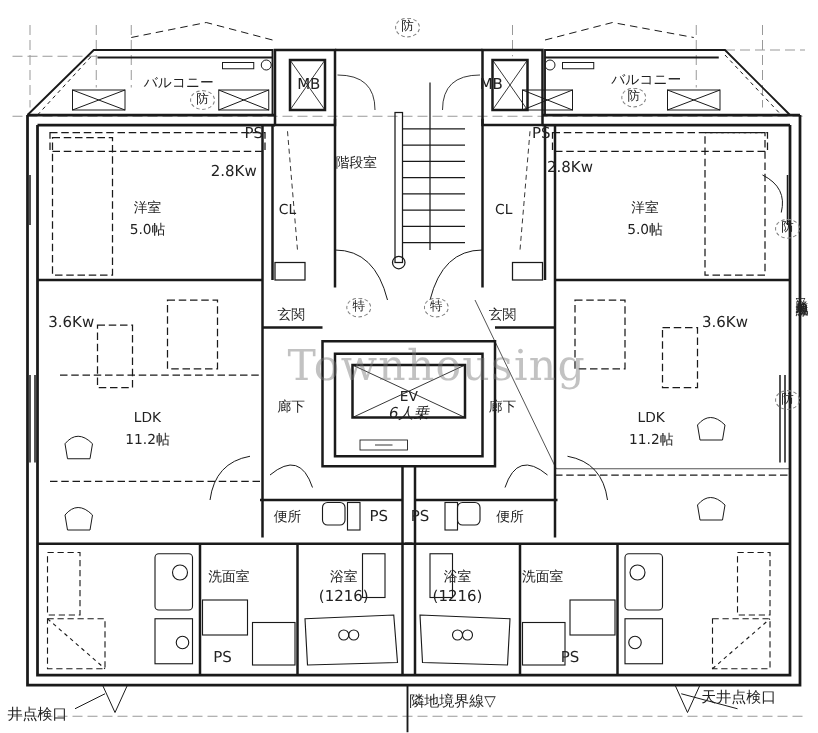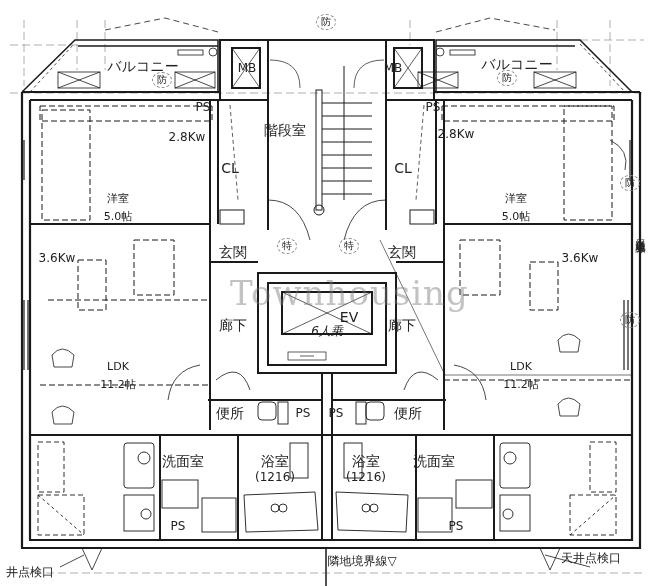--- a/index.html
+++ b/index.html
@@ -1,20 +1,20 @@
 <!DOCTYPE html>
 <html><head>
 <meta charset="utf-8">
 <style>
   html,body{margin:0;padding:0;background:#fff;}
   body{width:654px;height:586px;position:relative;overflow:hidden;font-family:"DejaVu Sans",sans-serif;color:#222;}
   svg.plan{position:absolute;left:0;top:0;width:654px;height:586px;}
-  .lbl{position:absolute;font-size:14px;line-height:13px;color:#222;white-space:nowrap;text-align:center;transform:translate(-50%,-50%);}
+  .lbl{position:absolute;font-size:11px;line-height:13px;color:#222;white-space:nowrap;text-align:center;transform:translate(-50%,-50%);}
   .lbl.small{font-size:12px;}
-  .lbl.room{font-size:11px;margin-top:32px;}
+  .lbl.room{font-size:11px;}
   .vert{writing-mode:vertical-rl;letter-spacing:1px;font-size:11px;}
   .wm{position:absolute;left:230px;top:273px;font-family:"DejaVu Serif",serif;font-size:34px;color:rgba(120,120,120,0.45);letter-spacing:1px;white-space:nowrap;}
   .bou{position:absolute;font-size:10px;border:1px dashed #888;border-radius:50%;width:18px;height:14px;line-height:14px;text-align:center;transform:translate(-50%,-50%);}
 </style>
 </head>
 <body>
 
 <svg class="plan" viewBox="0 0 654 586" xmlns="http://www.w3.org/2000/svg">
   <g fill="none" stroke="#1a1a1a" stroke-width="1">
 
@@ -252,21 +252,21 @@
 <div class="lbl small" style="left:303px;top:413px;">PS</div>
 <div class="lbl" style="left:183px;top:461px;">洗面室</div>
 <div class="lbl" style="left:275px;top:461px;">浴室</div>
 <div class="lbl small" style="left:275px;top:477px;">(1216)</div>
 <div class="lbl small" style="left:178px;top:526px;">PS</div>
 
 <div class="bou" style="left:326px;top:22px;">防</div>
 <div class="lbl" style="left:285px;top:130px;">階段室</div>
 <div class="bou" style="left:287px;top:246px;">特</div>
 <div class="bou" style="left:349px;top:246px;">特</div>
-<div class="lbl" style="left:327px;top:317px;margin-left:22px;">EV</div>
+<div class="lbl" style="left:327px;top:317px;">EV</div>
 <div class="lbl small" style="left:327px;top:331px;font-style:italic;">6人乗</div>
 
 <div class="lbl" style="left:517px;top:64px;">バルコニー</div>
 <div class="bou" style="left:507px;top:78px;">防</div>
 <div class="lbl small" style="left:393px;top:68px;">MB</div>
 <div class="lbl small" style="left:433px;top:107px;">PS</div>
 <div class="lbl small" style="left:456px;top:134px;">2.8Kw</div>
 <div class="lbl room" style="left:516px;top:166px;">洋室</div>
 <div class="lbl room" style="left:516px;top:184px;">5.0帖</div>
 <div class="lbl" style="left:403px;top:168px;">CL</div>

